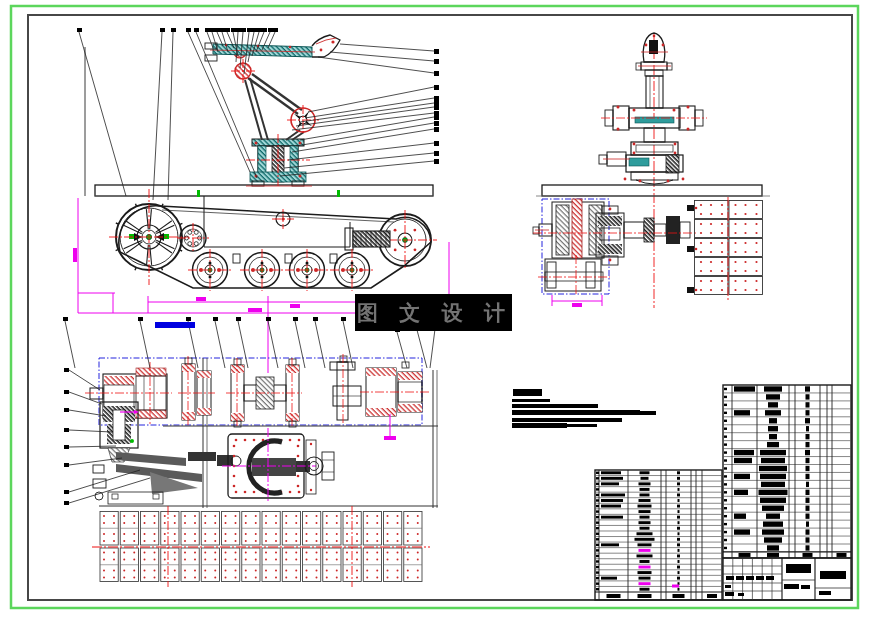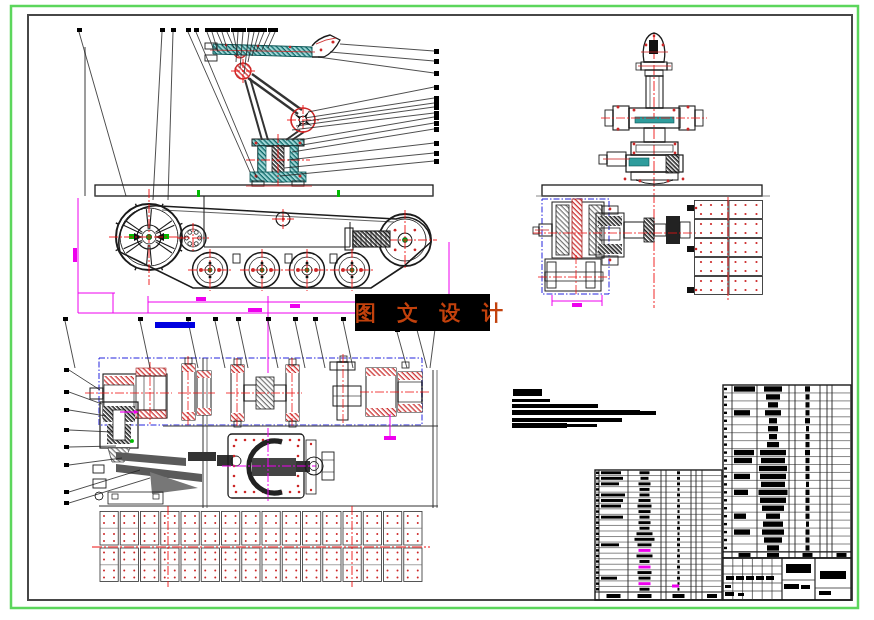--- a/index.html
+++ b/index.html
@@ -1,20 +1,20 @@
 <!DOCTYPE html>
 <html><head>
 <meta charset="utf-8">
 <style>
   html,body{margin:0;padding:0;background:#ffffff;}
   .sheet{position:relative;width:874px;height:620px;background:#ffffff;overflow:hidden;
          font-family:"DejaVu Sans","Liberation Sans",sans-serif;}
   .sheet svg{position:absolute;left:0;top:0;}
-  .watermark{position:absolute;left:355px;top:294px;width:135px;height:37px;background:#000;
-             color:#c2410c;display:flex;align-items:center;justify-content:flex-start;
+  .watermark{position:absolute;left:355px;top:294px;width:157px;height:37px;background:#000;
+             color:#737373;display:flex;align-items:center;justify-content:flex-end;
              font-size:21px;font-weight:bold;letter-spacing:7px;white-space:nowrap;}
 </style>
 </head>
 <body>
 
 <div class="sheet">
   <svg id="cad" width="874" height="620" viewBox="0 0 874 620">
     <defs>
       <pattern id="hR" patternUnits="userSpaceOnUse" width="3.6" height="3.6" patternTransform="rotate(45)">
         <rect width="3.6" height="3.6" fill="#ffffff"></rect>

